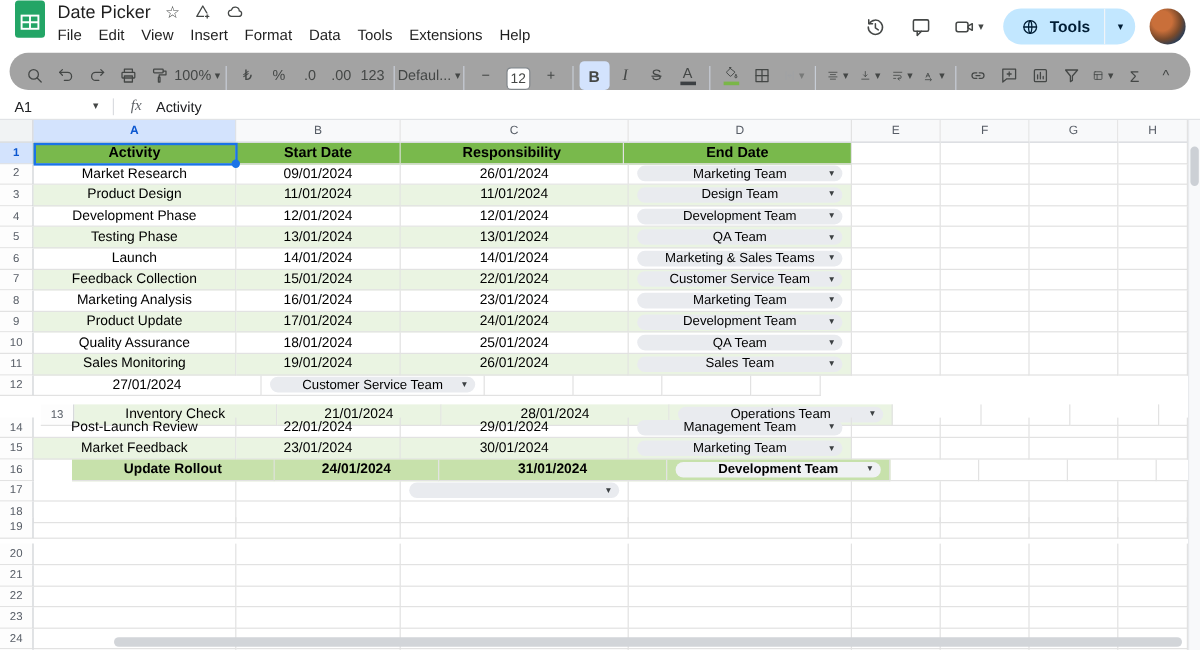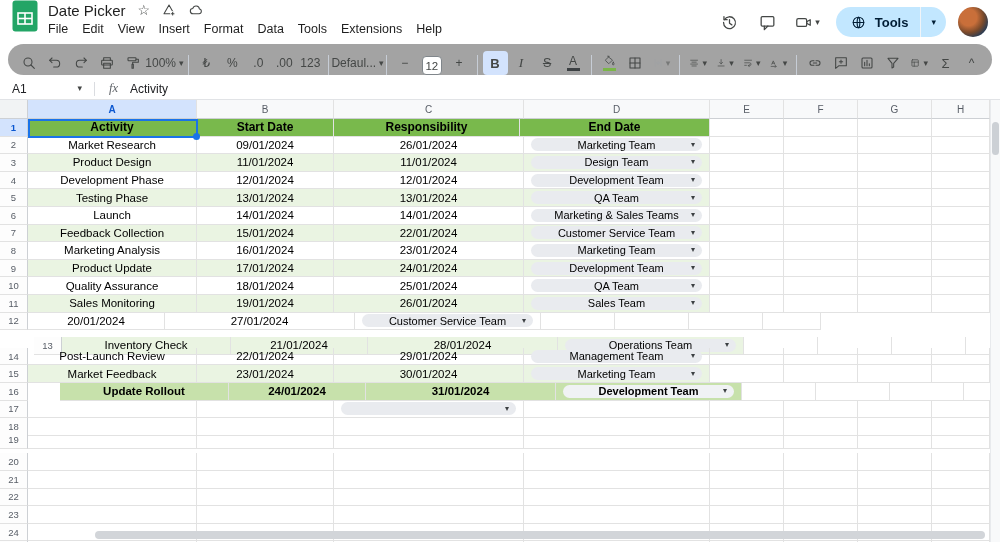--- a/index.html
+++ b/index.html
@@ -532,21 +532,20 @@
             <span class="pill-caret">▾</span>
           </div>
         </div>
         <div class="cell" style="width: 74px;"></div>
         <div class="cell" style="width: 74px;"></div>
         <div class="cell" style="width: 74px;"></div>
         <div class="cell" style="width: 58px;"></div>
       </div>
       <div class="sheet-row" style="top: 193.6px;">
         <div class="rnum">12</div>
-        <div class="cell" style="width: 137px;">20/01/2024</div>
         <div class="cell" style="width: 190px;">27/01/2024</div>
         <div class="cell" style="width: 186px;">
           <div class="pill" style="margin: 0px 7px;">
             <span>Customer Service Team</span>
             <span class="pill-caret">▾</span>
           </div>
         </div>
         <div class="cell" style="width: 74px;"></div>
         <div class="cell" style="width: 74px;"></div>
         <div class="cell" style="width: 74px;"></div>

